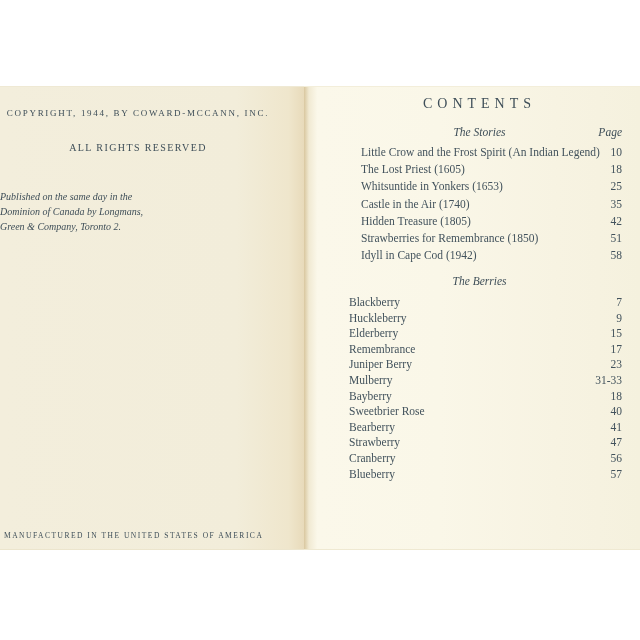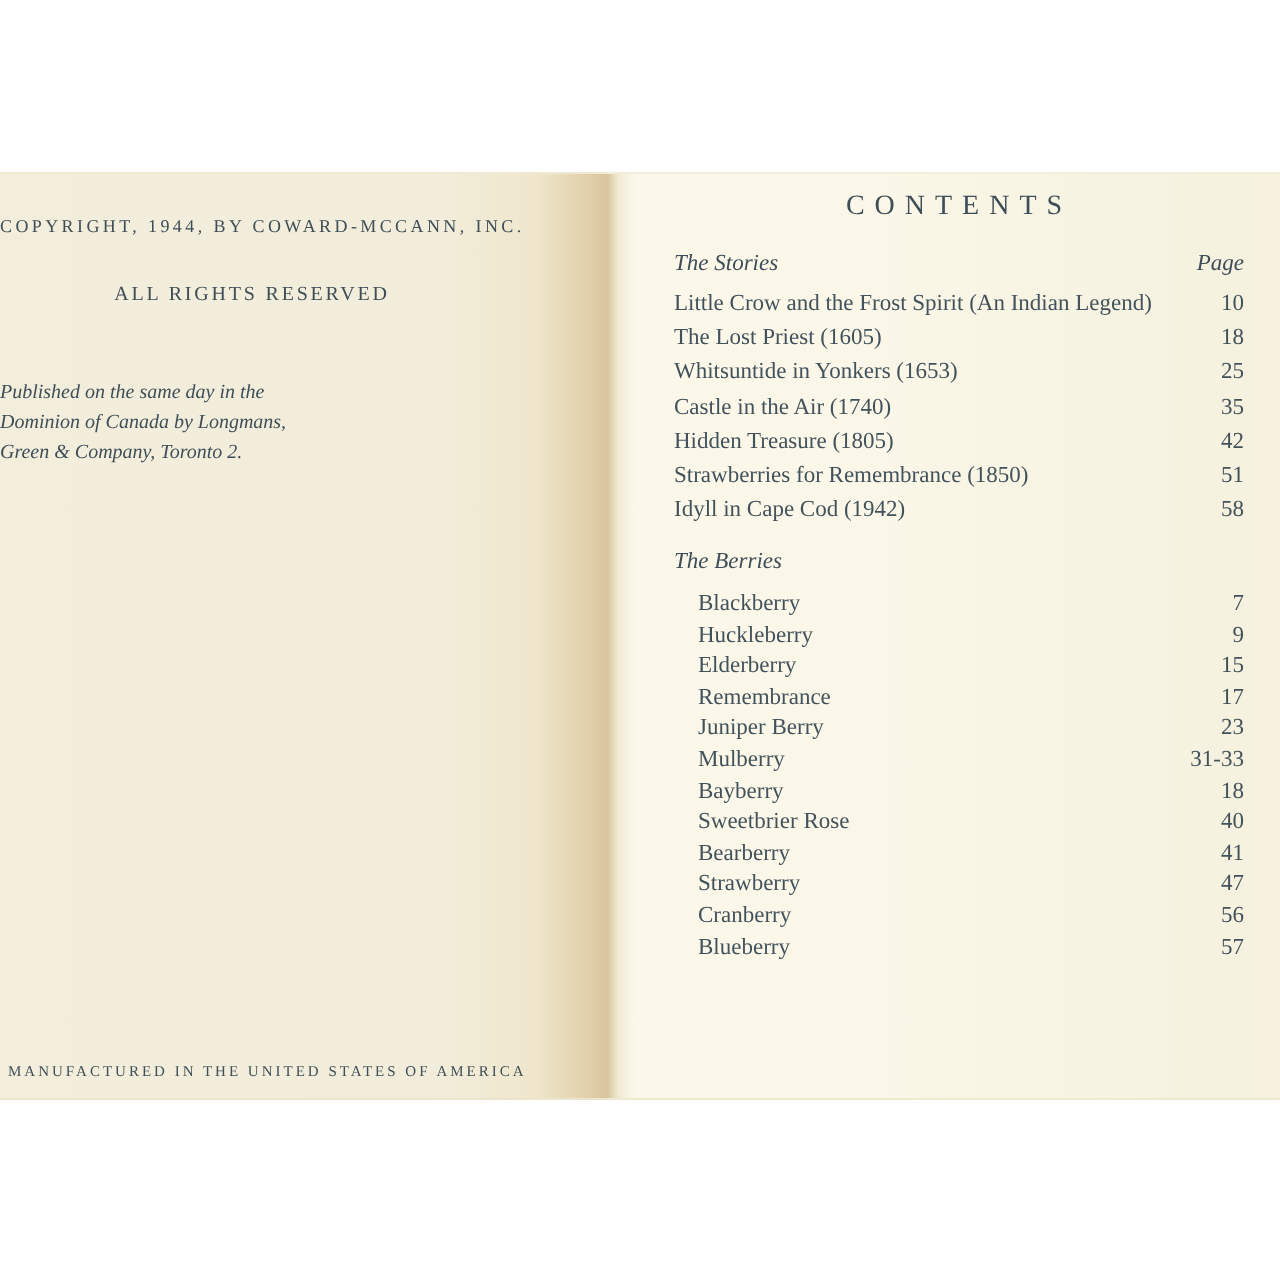--- a/index.html
+++ b/index.html
@@ -29,20 +29,21 @@
     top: 0;
     height: 100%;
     color: #42525c;
   }
   .page-left {
     left: 0;
     width: 304px;
     background: linear-gradient(90deg, #f3eedc 0%, #f2edda 72%, #efe6cc 88%, #e3d2ae 96%, #d8c49c 100%);
     border-top: 1px solid #efe9d4;
     border-bottom: 1px solid #ece5cd;
+    padding-left: 24px;
   }
   .page-right {
     left: 304px;
     width: 336px;
     background: linear-gradient(90deg, #d9c79f 0%, #f1ead3 1.5%, #fbf8ea 4%, #faf7e8 40%, #f7f3e2 75%, #f5f1de 100%);
     border-top: 1px solid #f3eeda;
     border-bottom: 1px solid #efe9d2;
   }
 
   
@@ -102,41 +103,41 @@
     letter-spacing: 5px;
     color: #3e4e58;
   }
   .section-header {
     position: absolute;
     left: 0; right: 0;
     height: 15px;
   }
   .section-heading {
     display: block;
-    text-align: left;
+    text-align: center;
     font-style: italic;
     font-size: 11.5px;
     color: #3e4e58;
   }
   .page-label {
     position: absolute;
     right: 0;
     top: 0;
     font-style: italic;
     font-size: 11.5px;
     color: #3e4e58;
   }
   .stories-header { top: 39px; }
   .berries-header { top: 188px; }
 
   .toc-list {
     position: absolute;
     left: 0; right: 0;
   }
-  .stories-list { top: 59px; }
+  .stories-list { top: 59px; margin-left: 24px; }
   .berries-list { top: 209px; }
   .toc-row {
     display: flex;
     justify-content: space-between;
     align-items: baseline;
     font-size: 11.5px;
     color: #42525c;
   }
   .stories-list .toc-row { height: 17.2px; }
   .berries-list .toc-row { height: 15.6px; margin-left: 12px; }

